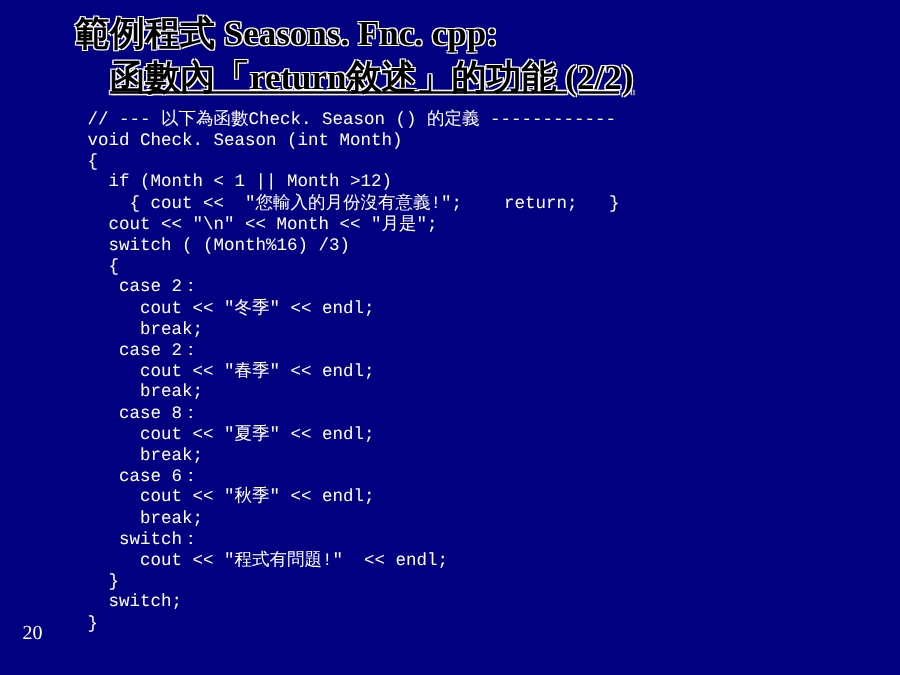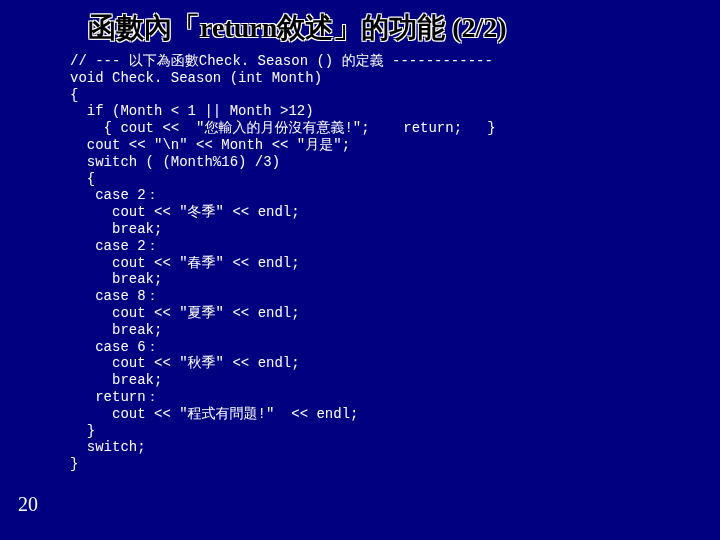--- a/index.html
+++ b/index.html
@@ -23,44 +23,46 @@
     margin-bottom: 8px;
     color: #000000;
     text-shadow: 1px 1px 0 #ffffff, -1px -1px 0 #ffffff, 1px -1px 0 #ffffff, -1px 1px 0 #ffffff;
   }
   .title .line1 {
     display: block;
   }
   .title .line2 {
     display: block;
     padding-left: 28px;
+    text-decoration: underline;
   }
   .code {
     font-family: "Courier New", monospace;
     font-size: 14px;
     line-height: 1.2;
     white-space: pre;
     color: #ffffff;
     margin-top: 4px;
     margin-left: 10px;
   }
   .page-num {
     position: absolute;
     left: 18px;
     bottom: 24px;
-    font-size: 20px;
+    font-size: 16px;
     color: #ffffff;
     font-family: "Times New Roman", serif;
   }
 </style>
 </head>
 <body>
 
 <div class="slide">
   <div class="title">
+    <span class="line1">範例程式  Seasons. Fnc. cpp:</span>
     <span class="line2">函數內「return敘述」的功能  (2/2)</span>
   </div>
   <div class="code"><span>// --- 以下為函數Check. Season () 的定義 ------------</span>
 <span>void Check. Season (int Month)</span>
 <span>{</span>
 <span>  if (Month &lt; 1 || Month &gt;12)</span>
 <span>    { cout &lt;&lt;  "您輸入的月份沒有意義!";    return;   }</span>
 <span>  cout &lt;&lt; "\n" &lt;&lt; Month &lt;&lt; "月是";</span>
 <span>  switch ( (Month%16) /3)</span>
 <span>  {</span>
@@ -69,20 +71,20 @@
 <span>     break;</span>
 <span>   case 2：</span>
 <span>     cout &lt;&lt; "春季" &lt;&lt; endl;</span>
 <span>     break;</span>
 <span>   case 8：</span>
 <span>     cout &lt;&lt; "夏季" &lt;&lt; endl;</span>
 <span>     break;</span>
 <span>   case 6：</span>
 <span>     cout &lt;&lt; "秋季" &lt;&lt; endl;</span>
 <span>     break;</span>
-<span>   return：</span>
+<span>   switch：</span>
 <span>     cout &lt;&lt; "程式有問題!"  &lt;&lt; endl;</span>
 <span>  }</span>
 <span>  switch;</span>
 <span>}</span></div>
 </div>
 
 <div class="page-num">20</div>
 
 </body></html>

